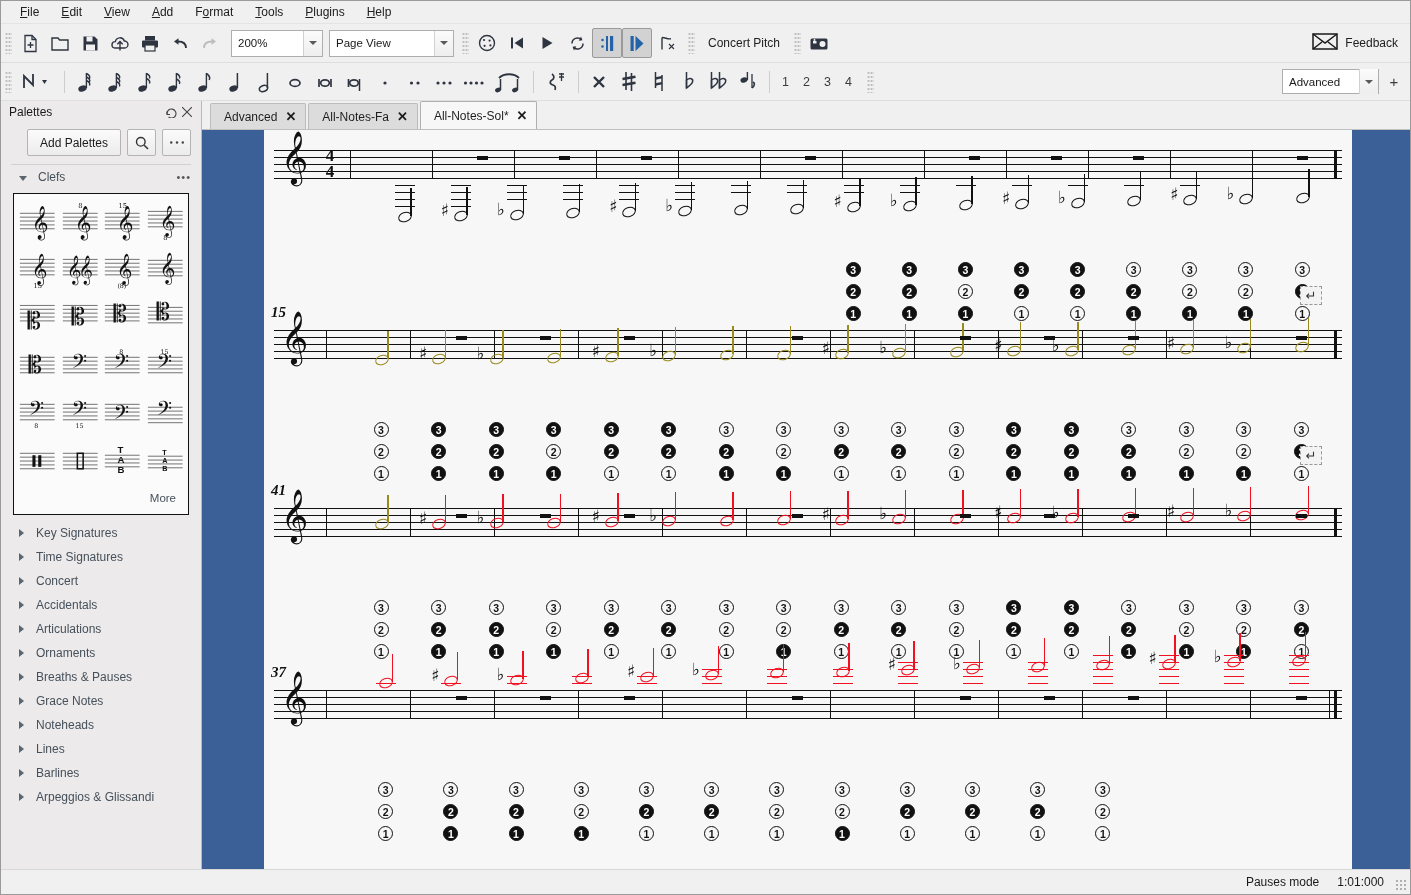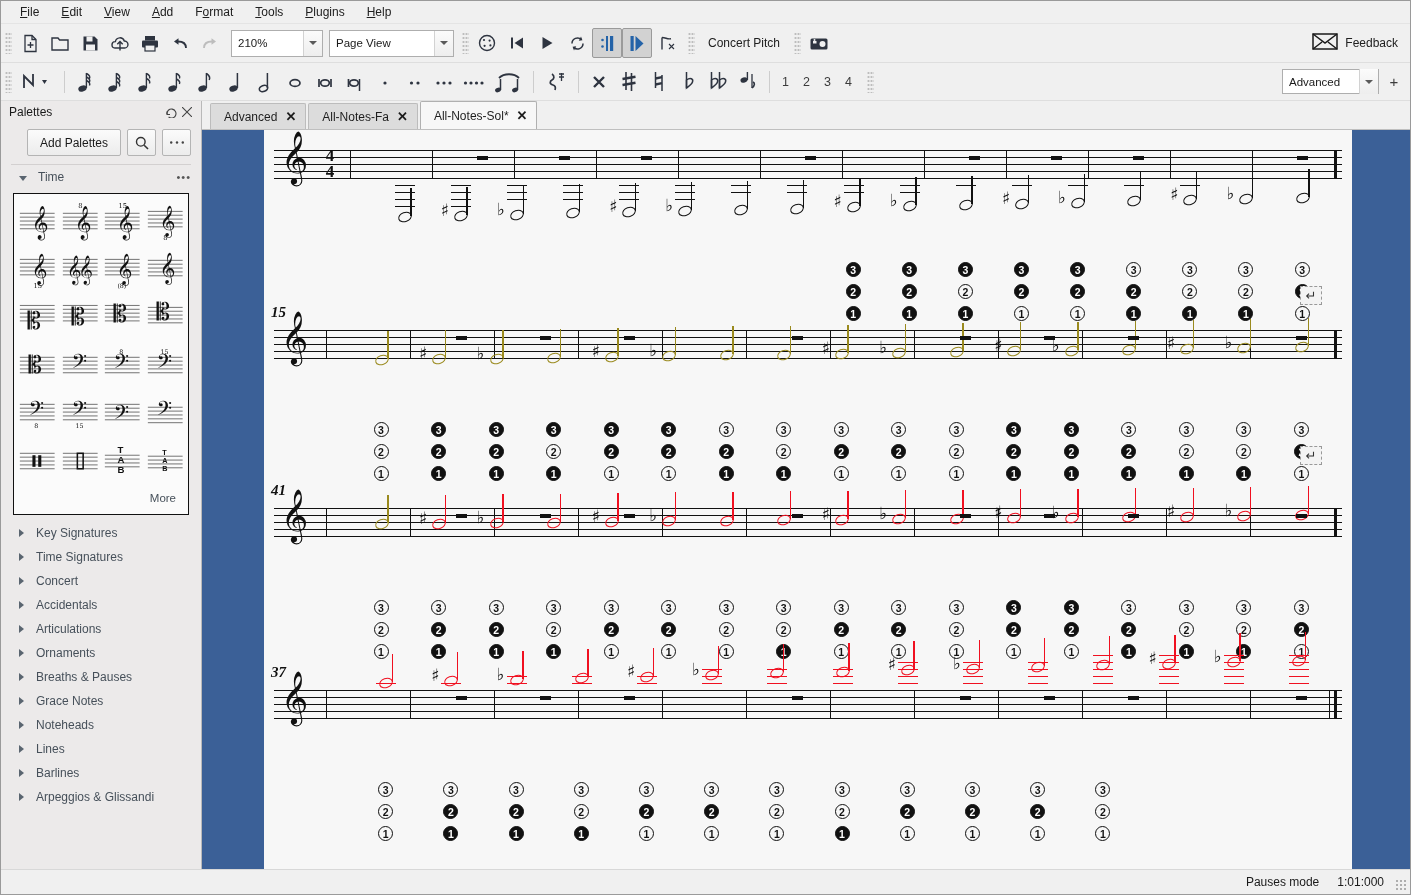--- a/index.html
+++ b/index.html
@@ -358,21 +358,21 @@
         </svg>
     </div>
     <div class="tbtn">
       <svg width="20" height="19" viewBox="0 0 20 19">
           <path d="M4 14c0-4 3-6.5 8-6.5" fill="none" stroke="#bdbdbd" stroke-width="1.8"></path>
           <path d="M16 7.5l-4.5-3.2v6.4z" fill="#bdbdbd"></path>
         </svg>
     </div>
 
     <div class="combo combo-zoom">
-      <span class="cval">210%</span>
+      <span class="cval">200%</span>
       <span class="carrow">
           <i></i>
         </span>
     </div>
     <div class="combo combo-view">
       <span class="cval">Page View</span>
       <span class="carrow">
           <i></i>
         </span>
     </div>
@@ -663,21 +663,21 @@
               <circle cx="2.2" cy="2.5" r="1.2" fill="#444"></circle>
               <circle cx="8" cy="2.5" r="1.2" fill="#444"></circle>
               <circle cx="13.8" cy="2.5" r="1.2" fill="#444"></circle>
             </svg>
         </div>
       </div>
       <div class="pal-divider"></div>
 
       <div class="pal-sec">
         <span class="tri open"></span>
-        <span class="lbl">Time</span>
+        <span class="lbl">Clefs</span>
         <span class="dots">•••</span>
       </div>
 
       <div class="clef-grid">
 
         <div class="clef-cell">
           <svg width="44" height="46" viewBox="0 0 44 46">
               <g stroke="#333" stroke-width=".7">
                 <path d="M4 14h36M4 18h36M4 22h36M4 26h36M4 30h36"></path>
               </g>

